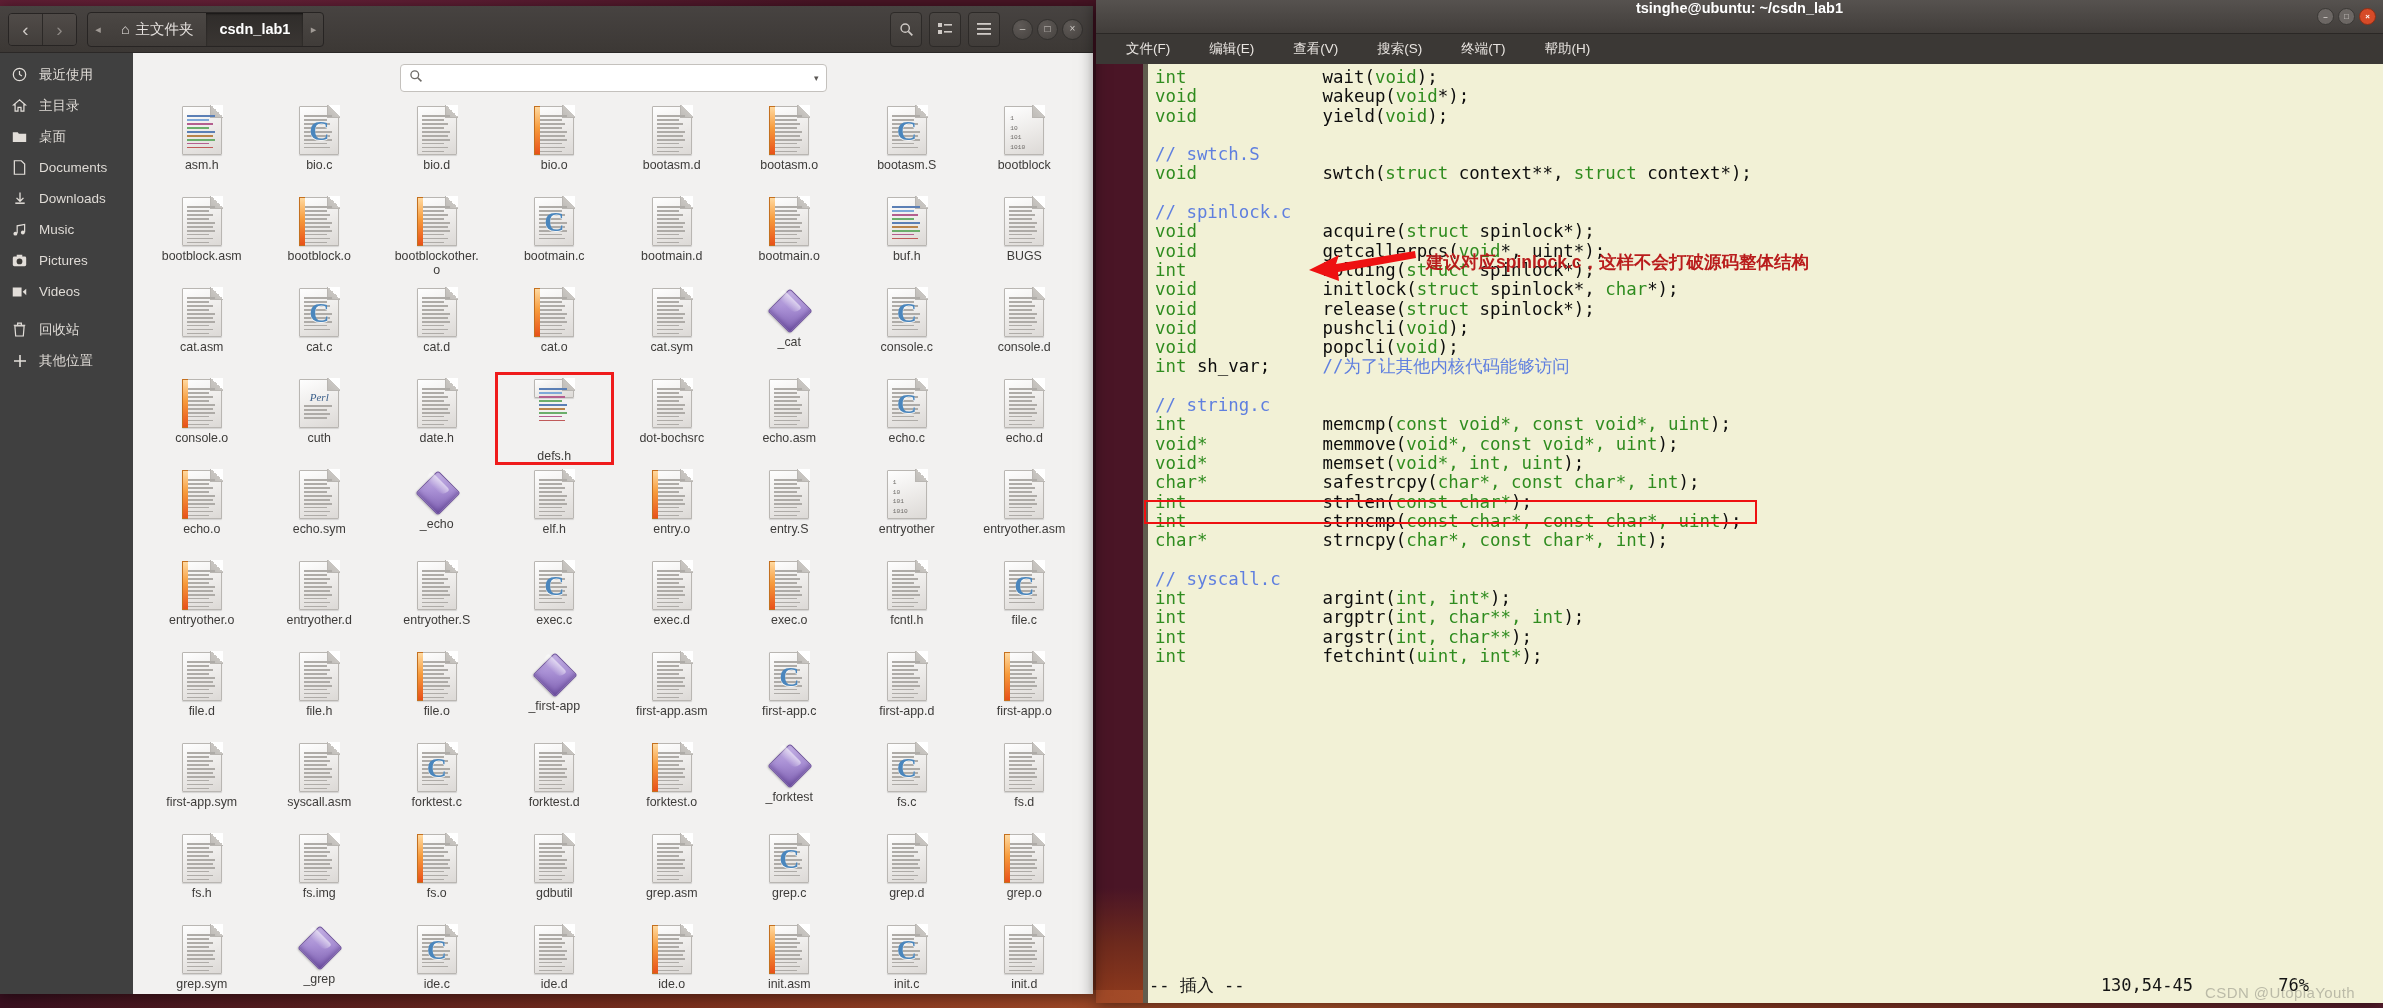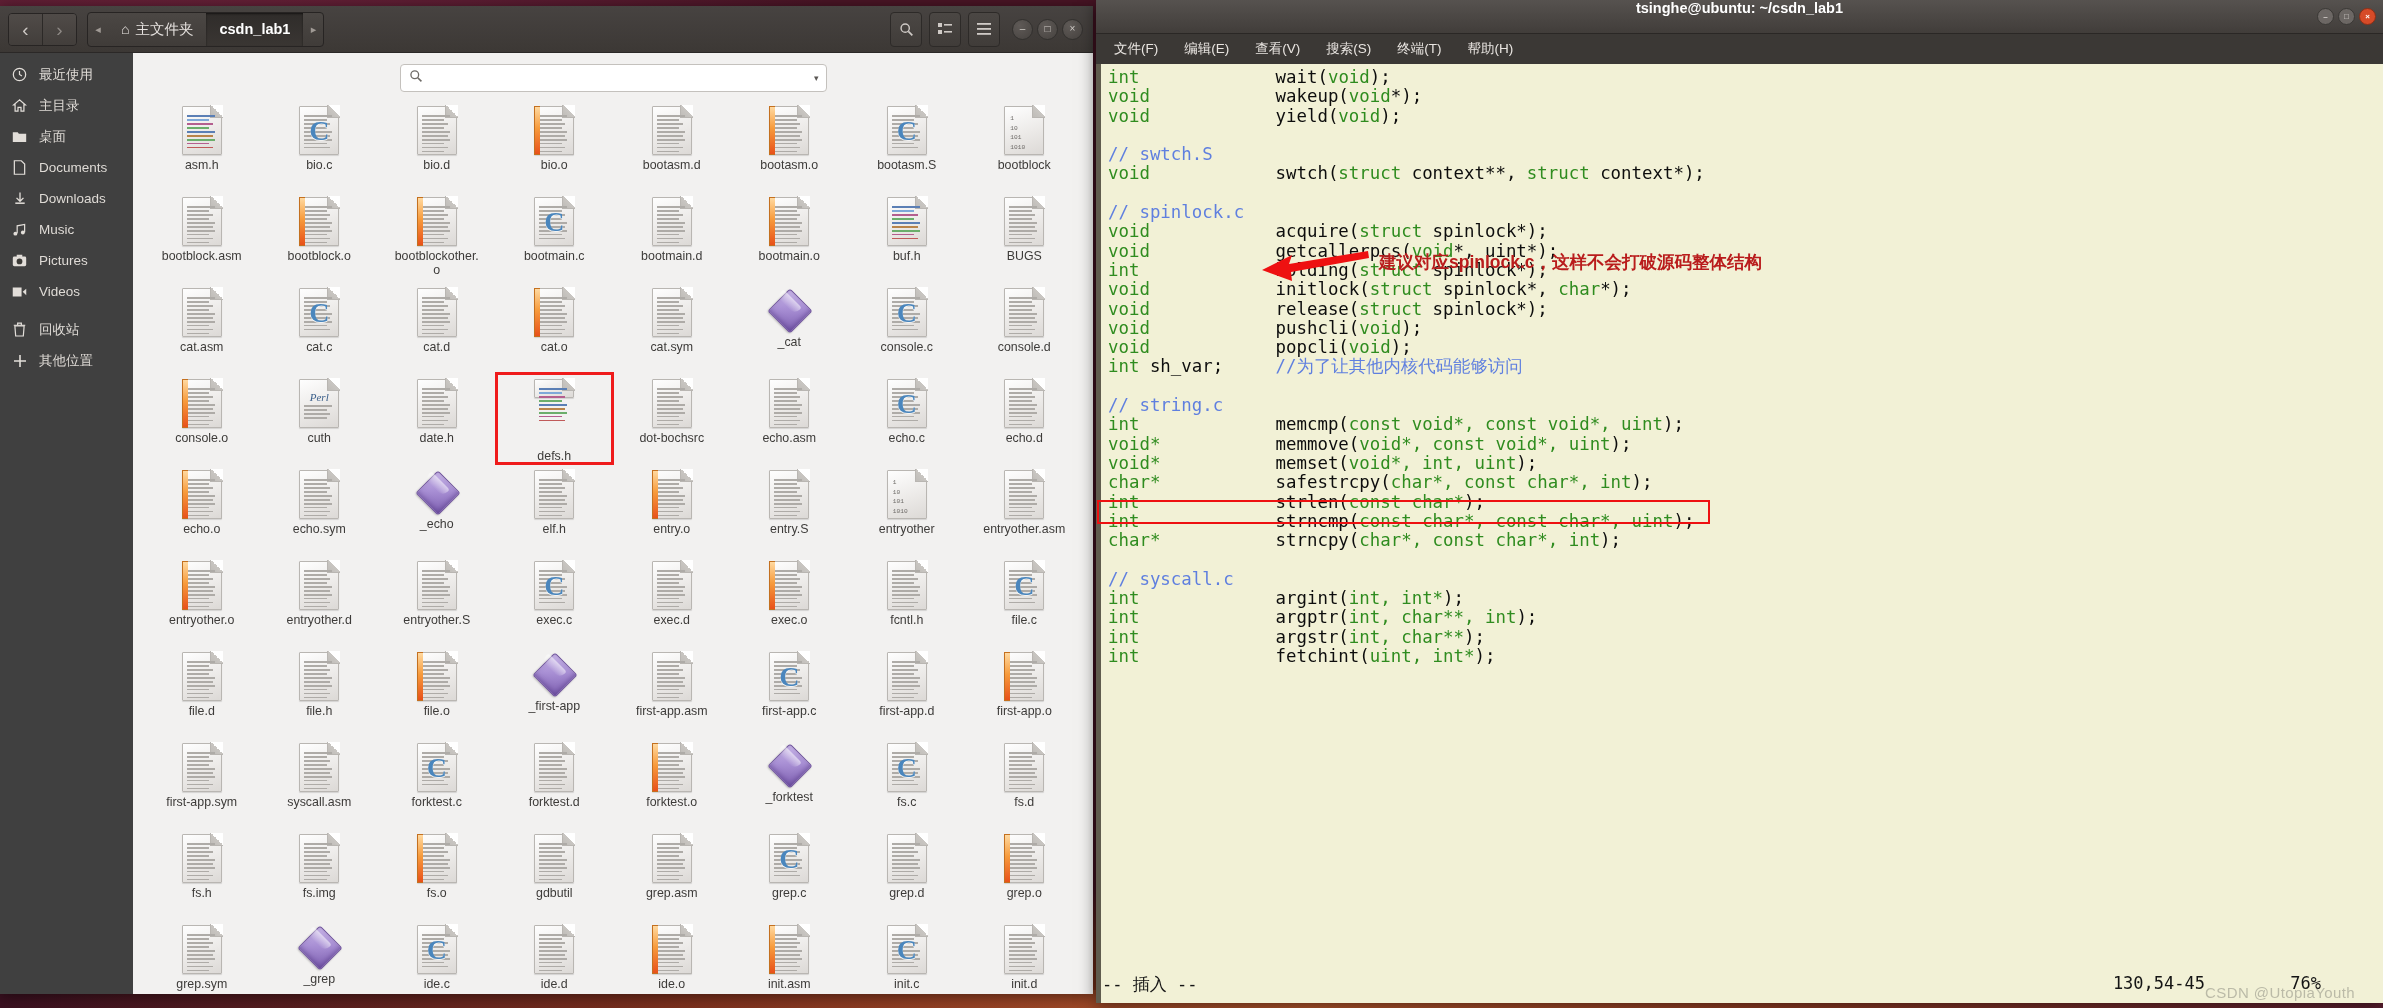--- a/index.html
+++ b/index.html
@@ -186,41 +186,41 @@
     border-bottom:1px solid #2a2725;
     display:flex;align-items:flex-start;justify-content:center;position:relative;
     color:#ffffff;font-size:14.5px;font-weight:bold;
   }
   .term-wbtns{position:absolute;right:7px;top:0;height:33px;display:flex;align-items:center;gap:4px;}
   .twb{width:15px;height:15px;border-radius:50%;background:#6c6764;border:1px solid #3a3835;
        display:flex;align-items:center;justify-content:center;color:#ddd8d4;font-size:8px;line-height:1;}
   .twb.close{background:#d64b28;border-color:#8d2f17;color:#fff;}
   .term-menu{
     height:30px;flex:0 0 30px;background:#3b3835;
-    display:flex;align-items:center;gap:26px;padding-left:18px;box-sizing:border-box;
+    display:flex;align-items:center;gap:39px;padding-left:30px;box-sizing:border-box;
     color:#e9e5e1;font-size:13.5px;
   }
   .term-screen{
     flex:1;background:#f2f1d6;position:relative;overflow:hidden;
     font-family:"DejaVu Sans Mono","Liberation Mono",monospace;
-    padding:4px 0 0 6px;box-sizing:border-box;
+    padding:4px 0 0 6px;box-sizing:border-box;margin-left:47px;
   }
   .term-screen:before{
     content:"";position:absolute;left:0;top:0;bottom:0;width:5px;background:#2f2a20;opacity:.75;
   }
   .code{font-size:17.4px;line-height:19.3px;white-space:pre;padding-left:6px;}
   .cl{display:block;height:19.3px;}
   .t-type{color:#2f8c1f;}
   .t-fn{color:#0d0d0d;}
   .t-cmt{color:#5f7fdf;}
   .t-plain{color:#111;}
   .status{
-    position:absolute;left:6px;right:0;bottom:6px;height:24px;
+    position:absolute;left:6px;right:12px;bottom:6px;height:24px;
     font-family:"DejaVu Sans Mono","Liberation Mono",monospace;
-    font-size:17px;color:#141414;display:flex;
+    font-size:17px;color:#141414;display:flex;align-items:center;
   }
   .status .pos{position:absolute;right:178px;}
   .status .pct{position:absolute;right:62px;}
   .watermark{
     position:absolute;right:28px;bottom:2px;
     font-family:"Liberation Sans",sans-serif;font-size:15px;
     color:rgba(120,120,110,.45);letter-spacing:.4px;
   }
   
   .anno-text{

